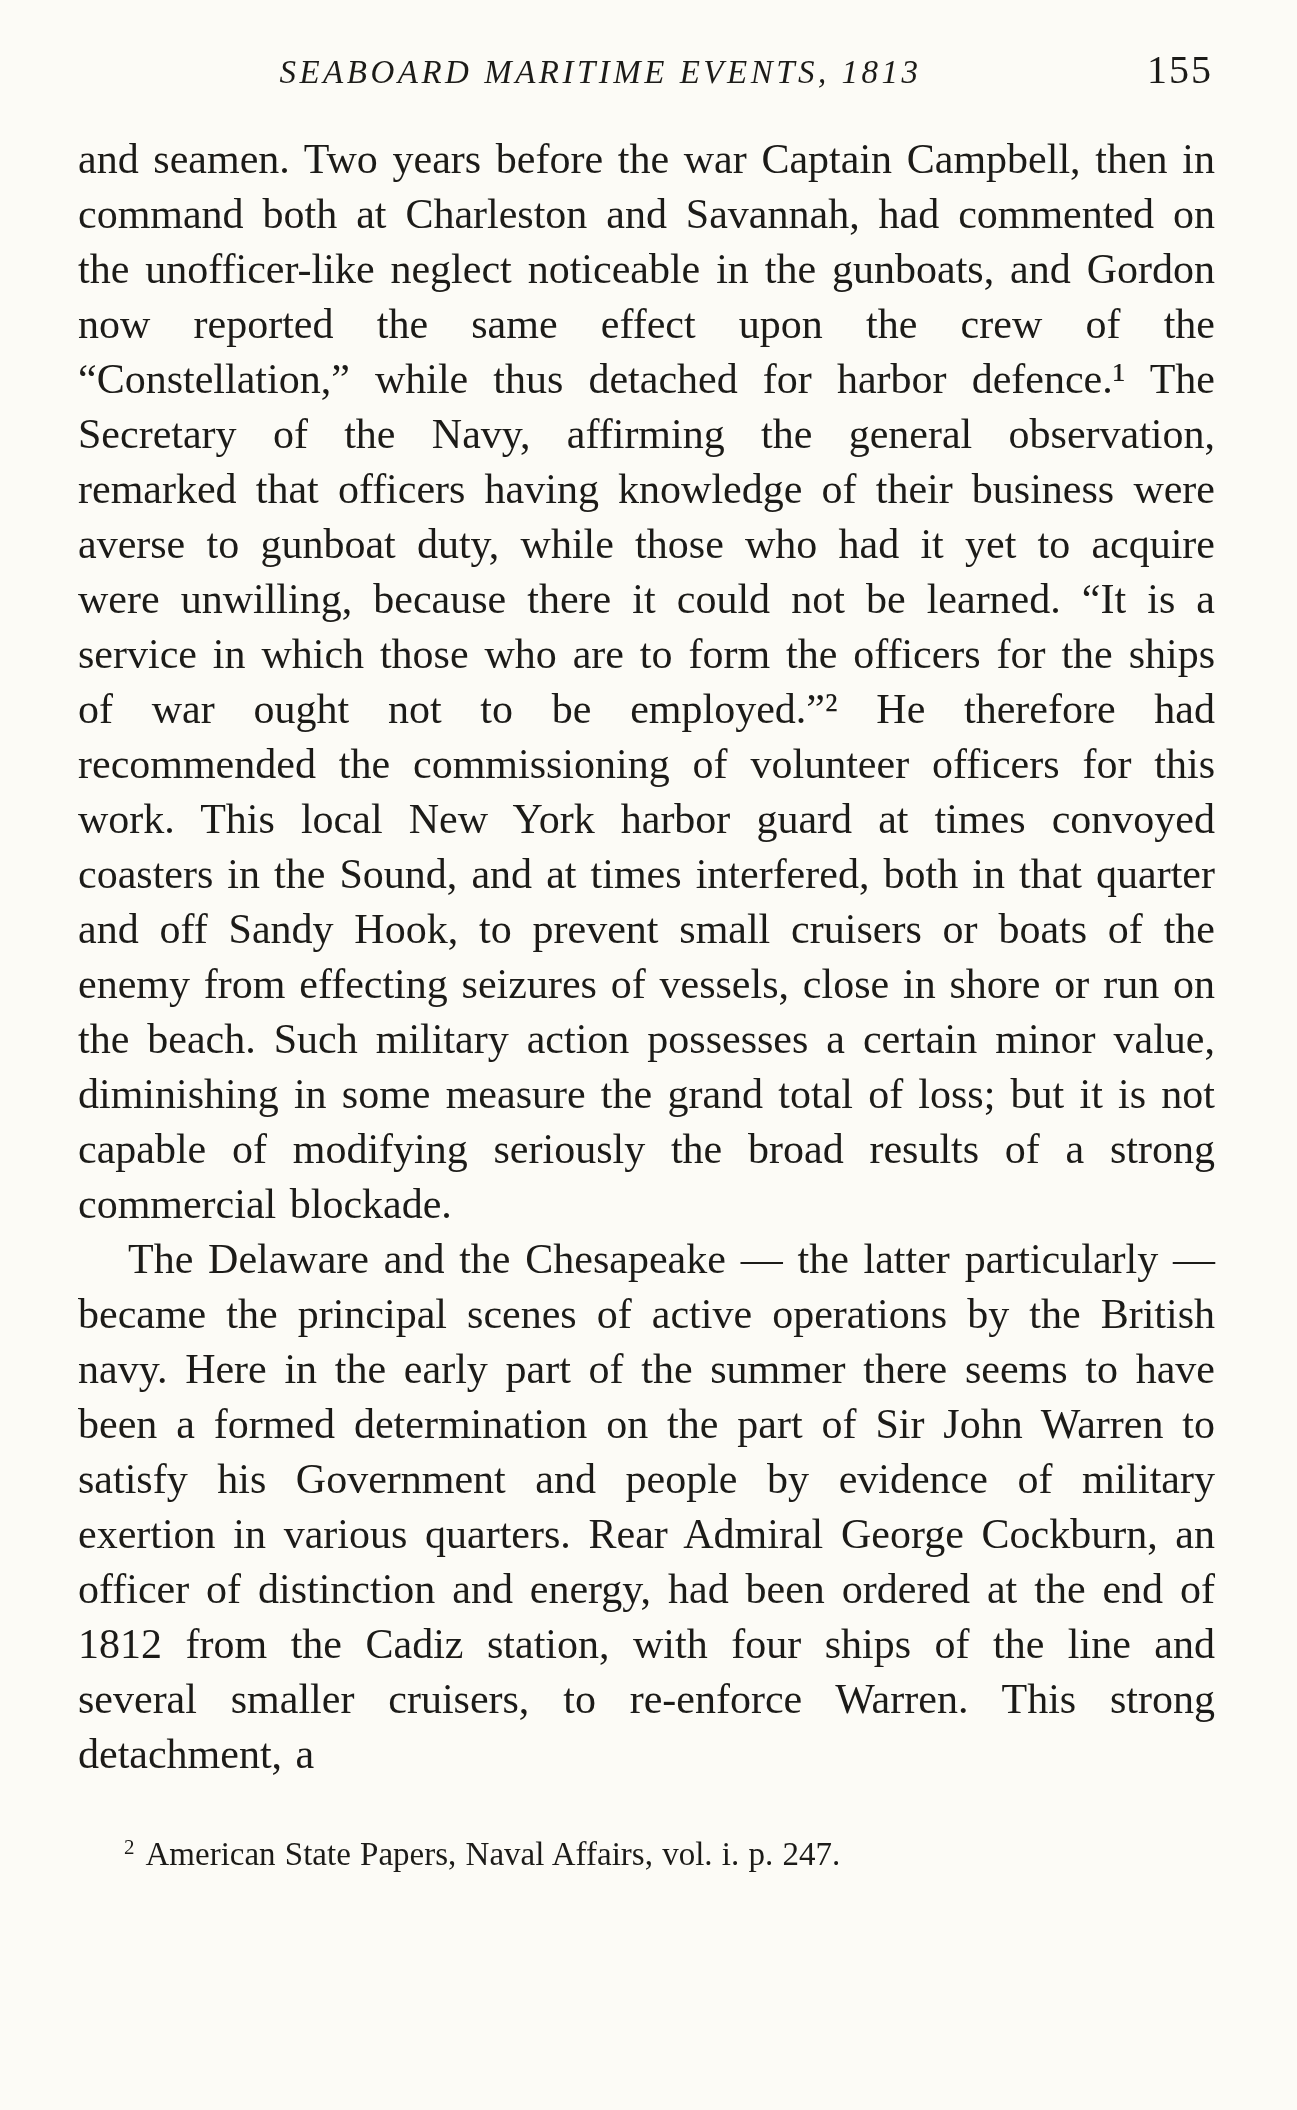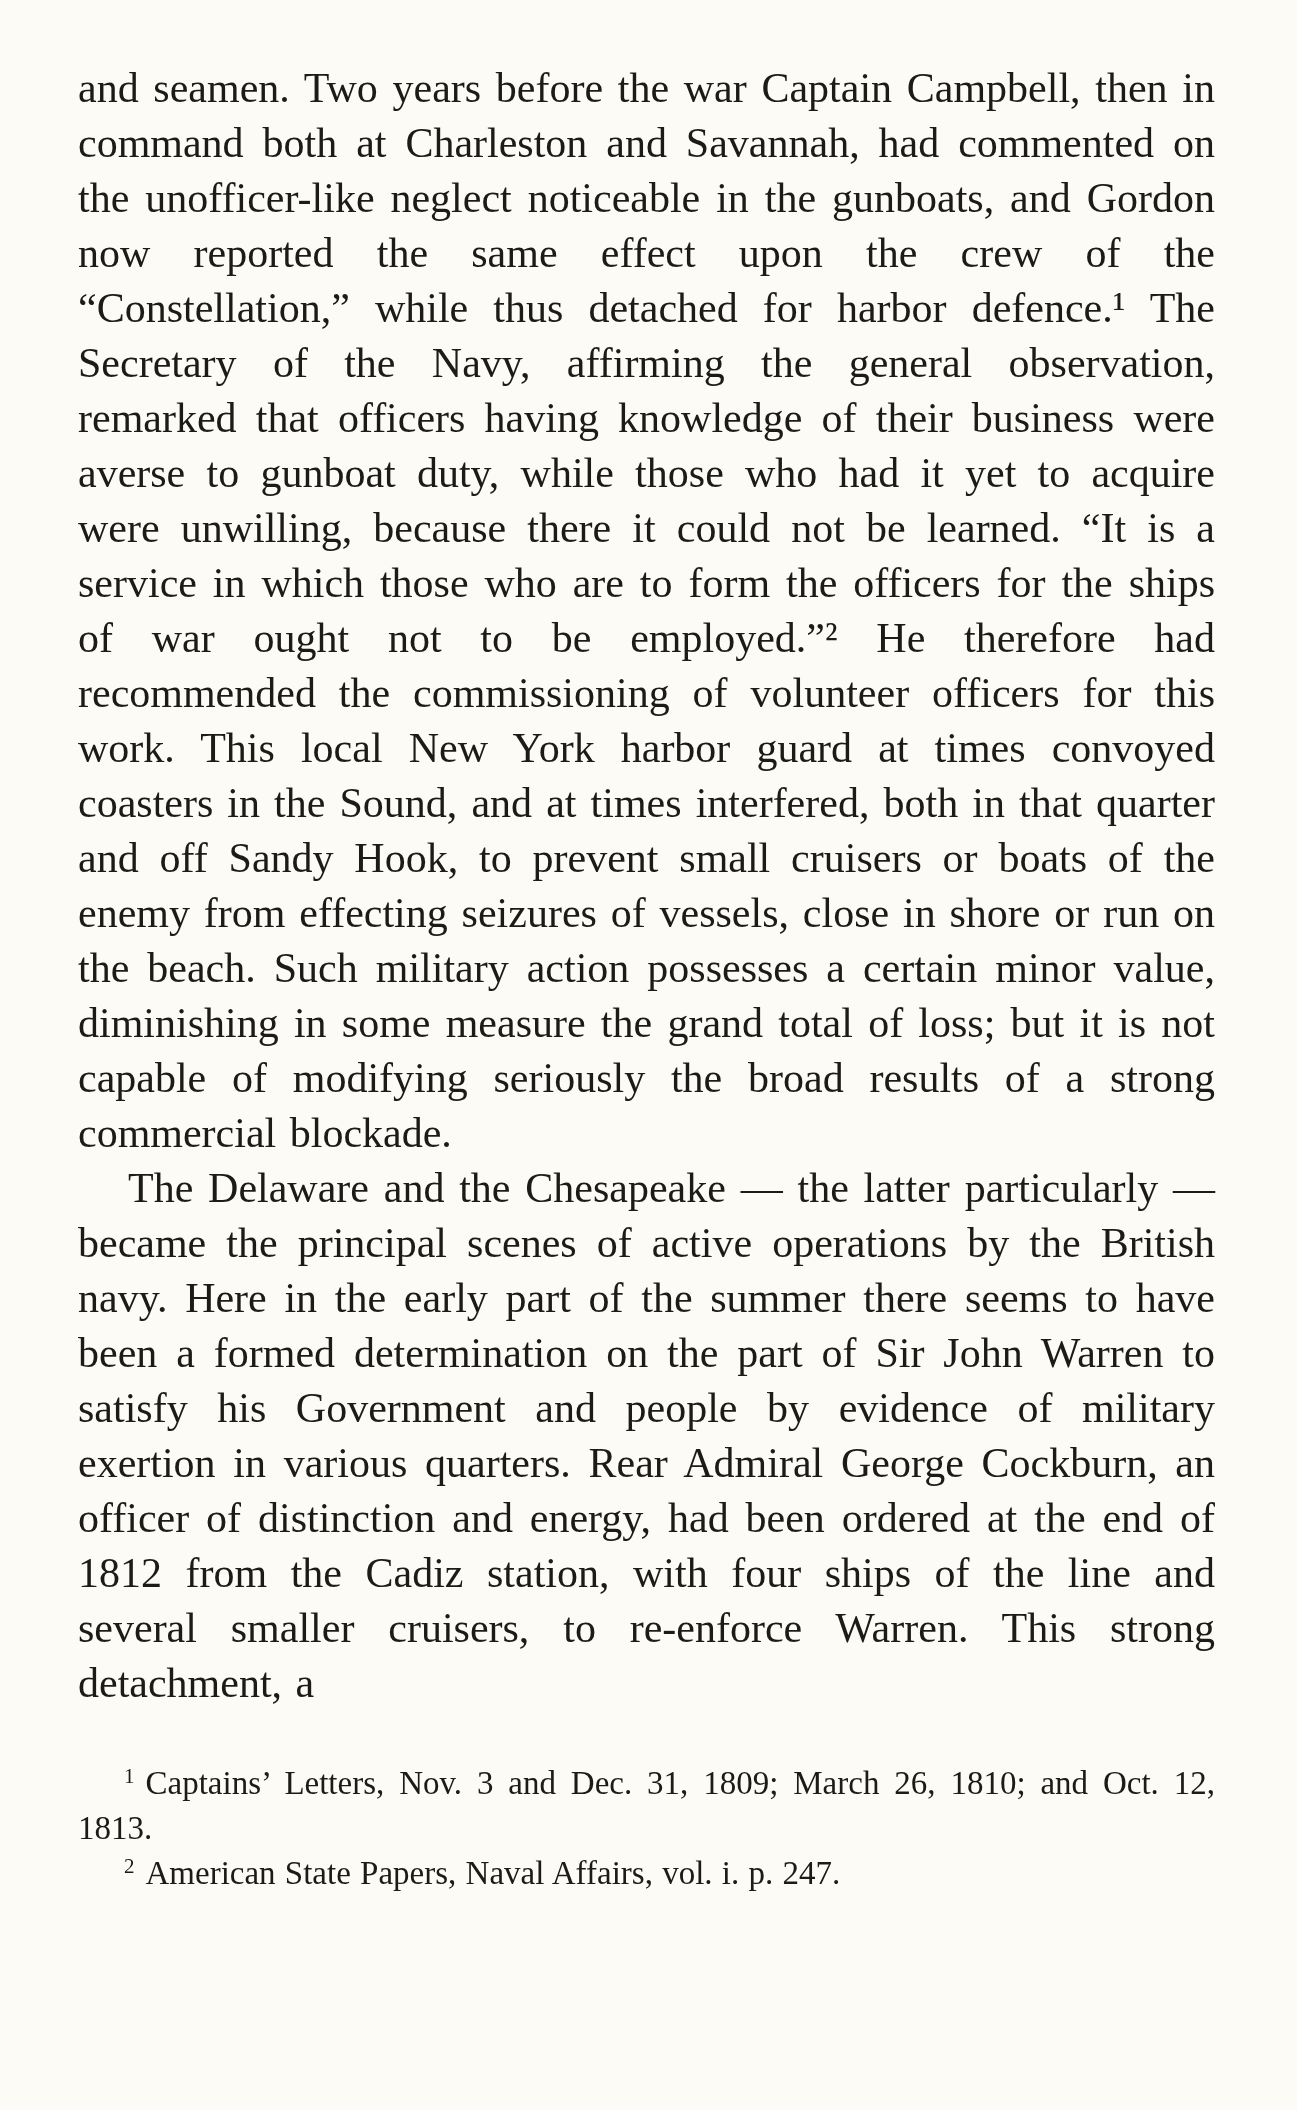--- a/index.html
+++ b/index.html
@@ -62,28 +62,29 @@
     vertical-align: baseline;
     position: relative;
     top: -11px;
   }
 </style>
 </head>
 <body>
 
 <div class="page">
 
+  <header class="page-header">
+    <span class="running-title">SEABOARD MARITIME EVENTS, 1813</span>
+    <span class="page-number">155</span>
+  </header>
 
   <main class="page-body">
     <p class="para">and seamen. Two years before the war Captain Campbell, then in command both at Charleston and Savannah, had commented on the unofficer-like neglect noticeable in the gunboats, and Gordon now reported the same effect upon the crew of the “Constellation,” while thus detached for harbor defence.¹ The Secretary of the Navy, affirming the general observation, remarked that officers having knowledge of their business were averse to gunboat duty, while those who had it yet to acquire were unwilling, because there it could not be learned. “It is a service in which those who are to form the officers for the ships of war ought not to be employed.”² He therefore had recommended the commissioning of volunteer officers for this work. This local New York harbor guard at times convoyed coasters in the Sound, and at times interfered, both in that quarter and off Sandy Hook, to prevent small cruisers or boats of the enemy from effecting seizures of vessels, close in shore or run on the beach. Such military action possesses a certain minor value, diminishing in some measure the grand total of loss; but it is not capable of modifying seriously the broad results of a strong commercial blockade.</p>
     <p class="para indent">The Delaware and the Chesapeake — the latter particularly — became the principal scenes of active operations by the British navy. Here in the early part of the summer there seems to have been a formed determination on the part of Sir John Warren to satisfy his Government and people by evidence of military exertion in various quarters. Rear Admiral George Cockburn, an officer of distinction and energy, had been ordered at the end of 1812 from the Cadiz station, with four ships of the line and several smaller cruisers, to re-enforce Warren. This strong detachment, a</p>
   </main>
 
   <footer class="footnotes">
     <p class="footnote">
-      <sup>1</sup><span>Captains’ Letters, Nov. 3 and Dec. 31, 1809; March 26, 1810; and Oct. 12, 1813.</span>
-    </p>
-    <p class="footnote">
       <sup>2</sup><span>American State Papers, Naval Affairs, vol. i. p. 247.</span>
     </p>
   </footer>
 
 </div>
 
 </body></html>

